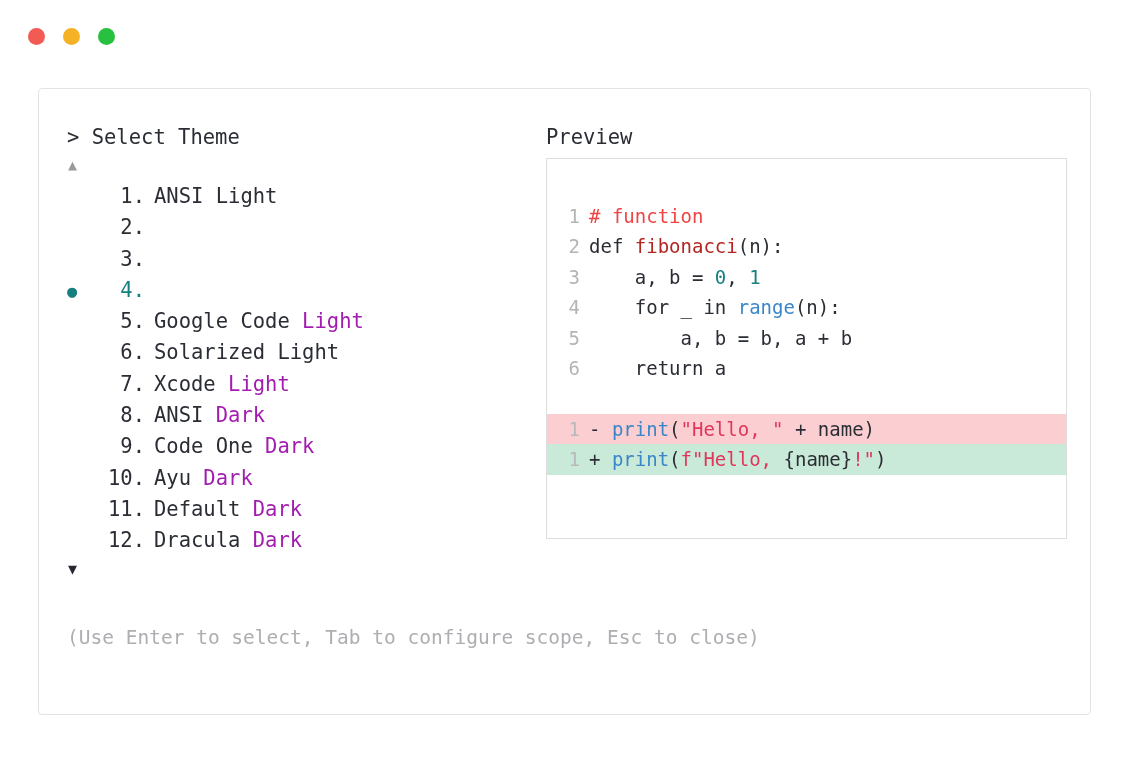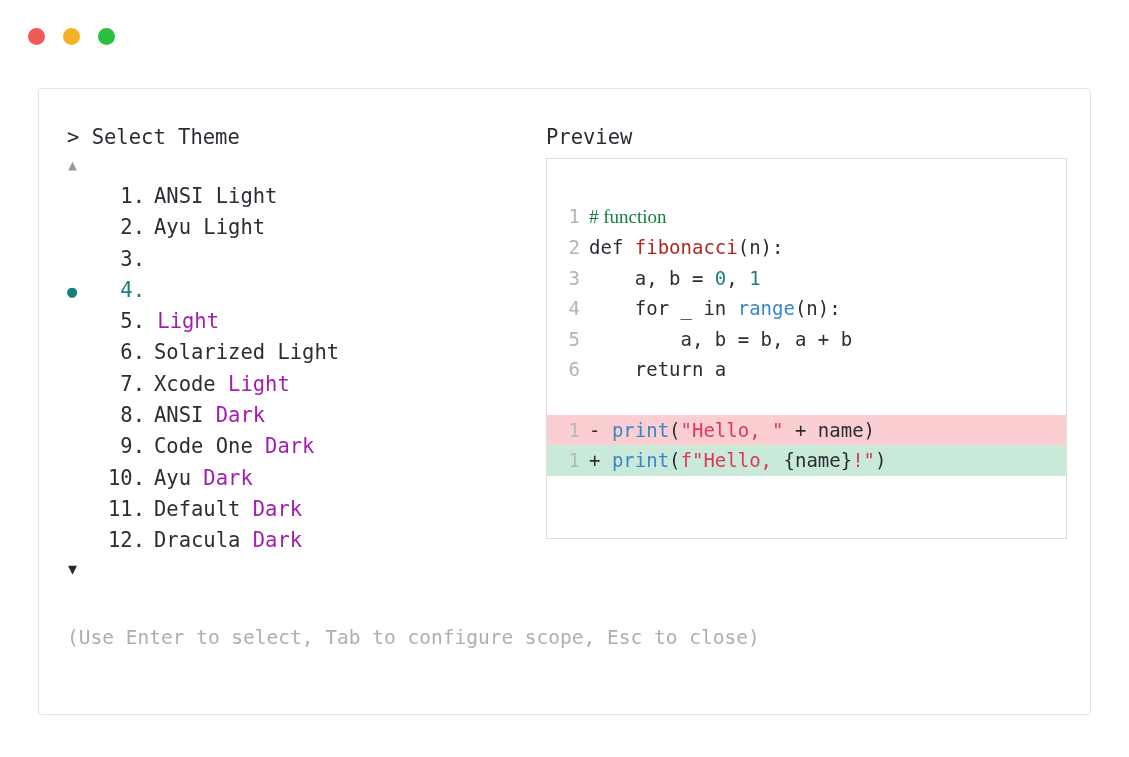--- a/index.html
+++ b/index.html
@@ -129,21 +129,21 @@
   .code-line { display: flex; align-items: baseline; }
   .ln {
     width: 42px; flex: 0 0 42px;
     text-align: right;
     color: #b2b5b8;
     padding-right: 9px;
   }
   .ln.diff-minus, .ln.diff-plus { color: #b7b9bc; }
   .code-text { flex: 1 1 auto; }
 
-  .tok-comment { color: #15803d; font-family: Liberation Serif, serif; }
+  .tok-comment { color: #ef4444; }
   .tok-kw      { color: #2a2d34; }
   .tok-fn      { color: #b32621; }
   .tok-num     { color: #167f7f; }
   .tok-builtin { color: #3a86c8; }
   .tok-str     { color: #e0365b; }
   .tok-plain   { color: #2a2d34; }
 
   .diff-row { }
   .diff-row.minus { background: #fbced1; }
   .diff-row.plus  { background: #c9ead8; }
@@ -176,24 +176,24 @@
 
       <div class="columns">
 
         <div class="col-left">
           <div class="section-head"><span class="prompt-caret">&gt;</span><span> </span><span>Select Theme</span></div>
 
           <div class="scroll-arrow up">▲</div>
 
           <ul class="theme-list" id="theme-list">
               <li class="theme-row"><span class="bullet-cell empty">&nbsp;</span><span class="num-cell">1.</span><span class="name-cell">ANSI Light</span></li>
-              <li class="theme-row"><span class="bullet-cell empty">&nbsp;</span><span class="num-cell">2.</span><span class="name-cell">Ayu Light</span></li>
+              <li class="theme-row"><span class="bullet-cell empty">&nbsp;</span><span class="num-cell">2.</span></li>
               <li class="theme-row"><span class="bullet-cell empty">&nbsp;</span><span class="num-cell">3.</span></li>
               <li class="theme-row selected"><span class="bullet-cell">●</span><span class="num-cell">4.</span></li>
-              <li class="theme-row"><span class="bullet-cell empty">&nbsp;</span><span class="num-cell">5.</span><span class="variant"> Light</span></li>
+              <li class="theme-row"><span class="bullet-cell empty">&nbsp;</span><span class="num-cell">5.</span><span class="name-cell">Google Code</span><span class="variant"> Light</span></li>
               <li class="theme-row"><span class="bullet-cell empty">&nbsp;</span><span class="num-cell">6.</span><span class="name-cell">Solarized Light</span></li>
               <li class="theme-row"><span class="bullet-cell empty">&nbsp;</span><span class="num-cell">7.</span><span class="name-cell">Xcode</span><span class="variant"> Light</span></li>
               <li class="theme-row"><span class="bullet-cell empty">&nbsp;</span><span class="num-cell">8.</span><span class="name-cell">ANSI</span><span class="variant"> Dark</span></li>
               <li class="theme-row"><span class="bullet-cell empty">&nbsp;</span><span class="num-cell">9.</span><span class="name-cell">Code One</span><span class="variant"> Dark</span></li>
               <li class="theme-row"><span class="bullet-cell empty">&nbsp;</span><span class="num-cell">10.</span><span class="name-cell">Ayu</span><span class="variant"> Dark</span></li>
               <li class="theme-row"><span class="bullet-cell empty">&nbsp;</span><span class="num-cell">11.</span><span class="name-cell">Default</span><span class="variant"> Dark</span></li>
               <li class="theme-row"><span class="bullet-cell empty">&nbsp;</span><span class="num-cell">12.</span><span class="name-cell">Dracula</span><span class="variant"> Dark</span></li>
             </ul>
 
           <div class="scroll-arrow down">▼</div>

